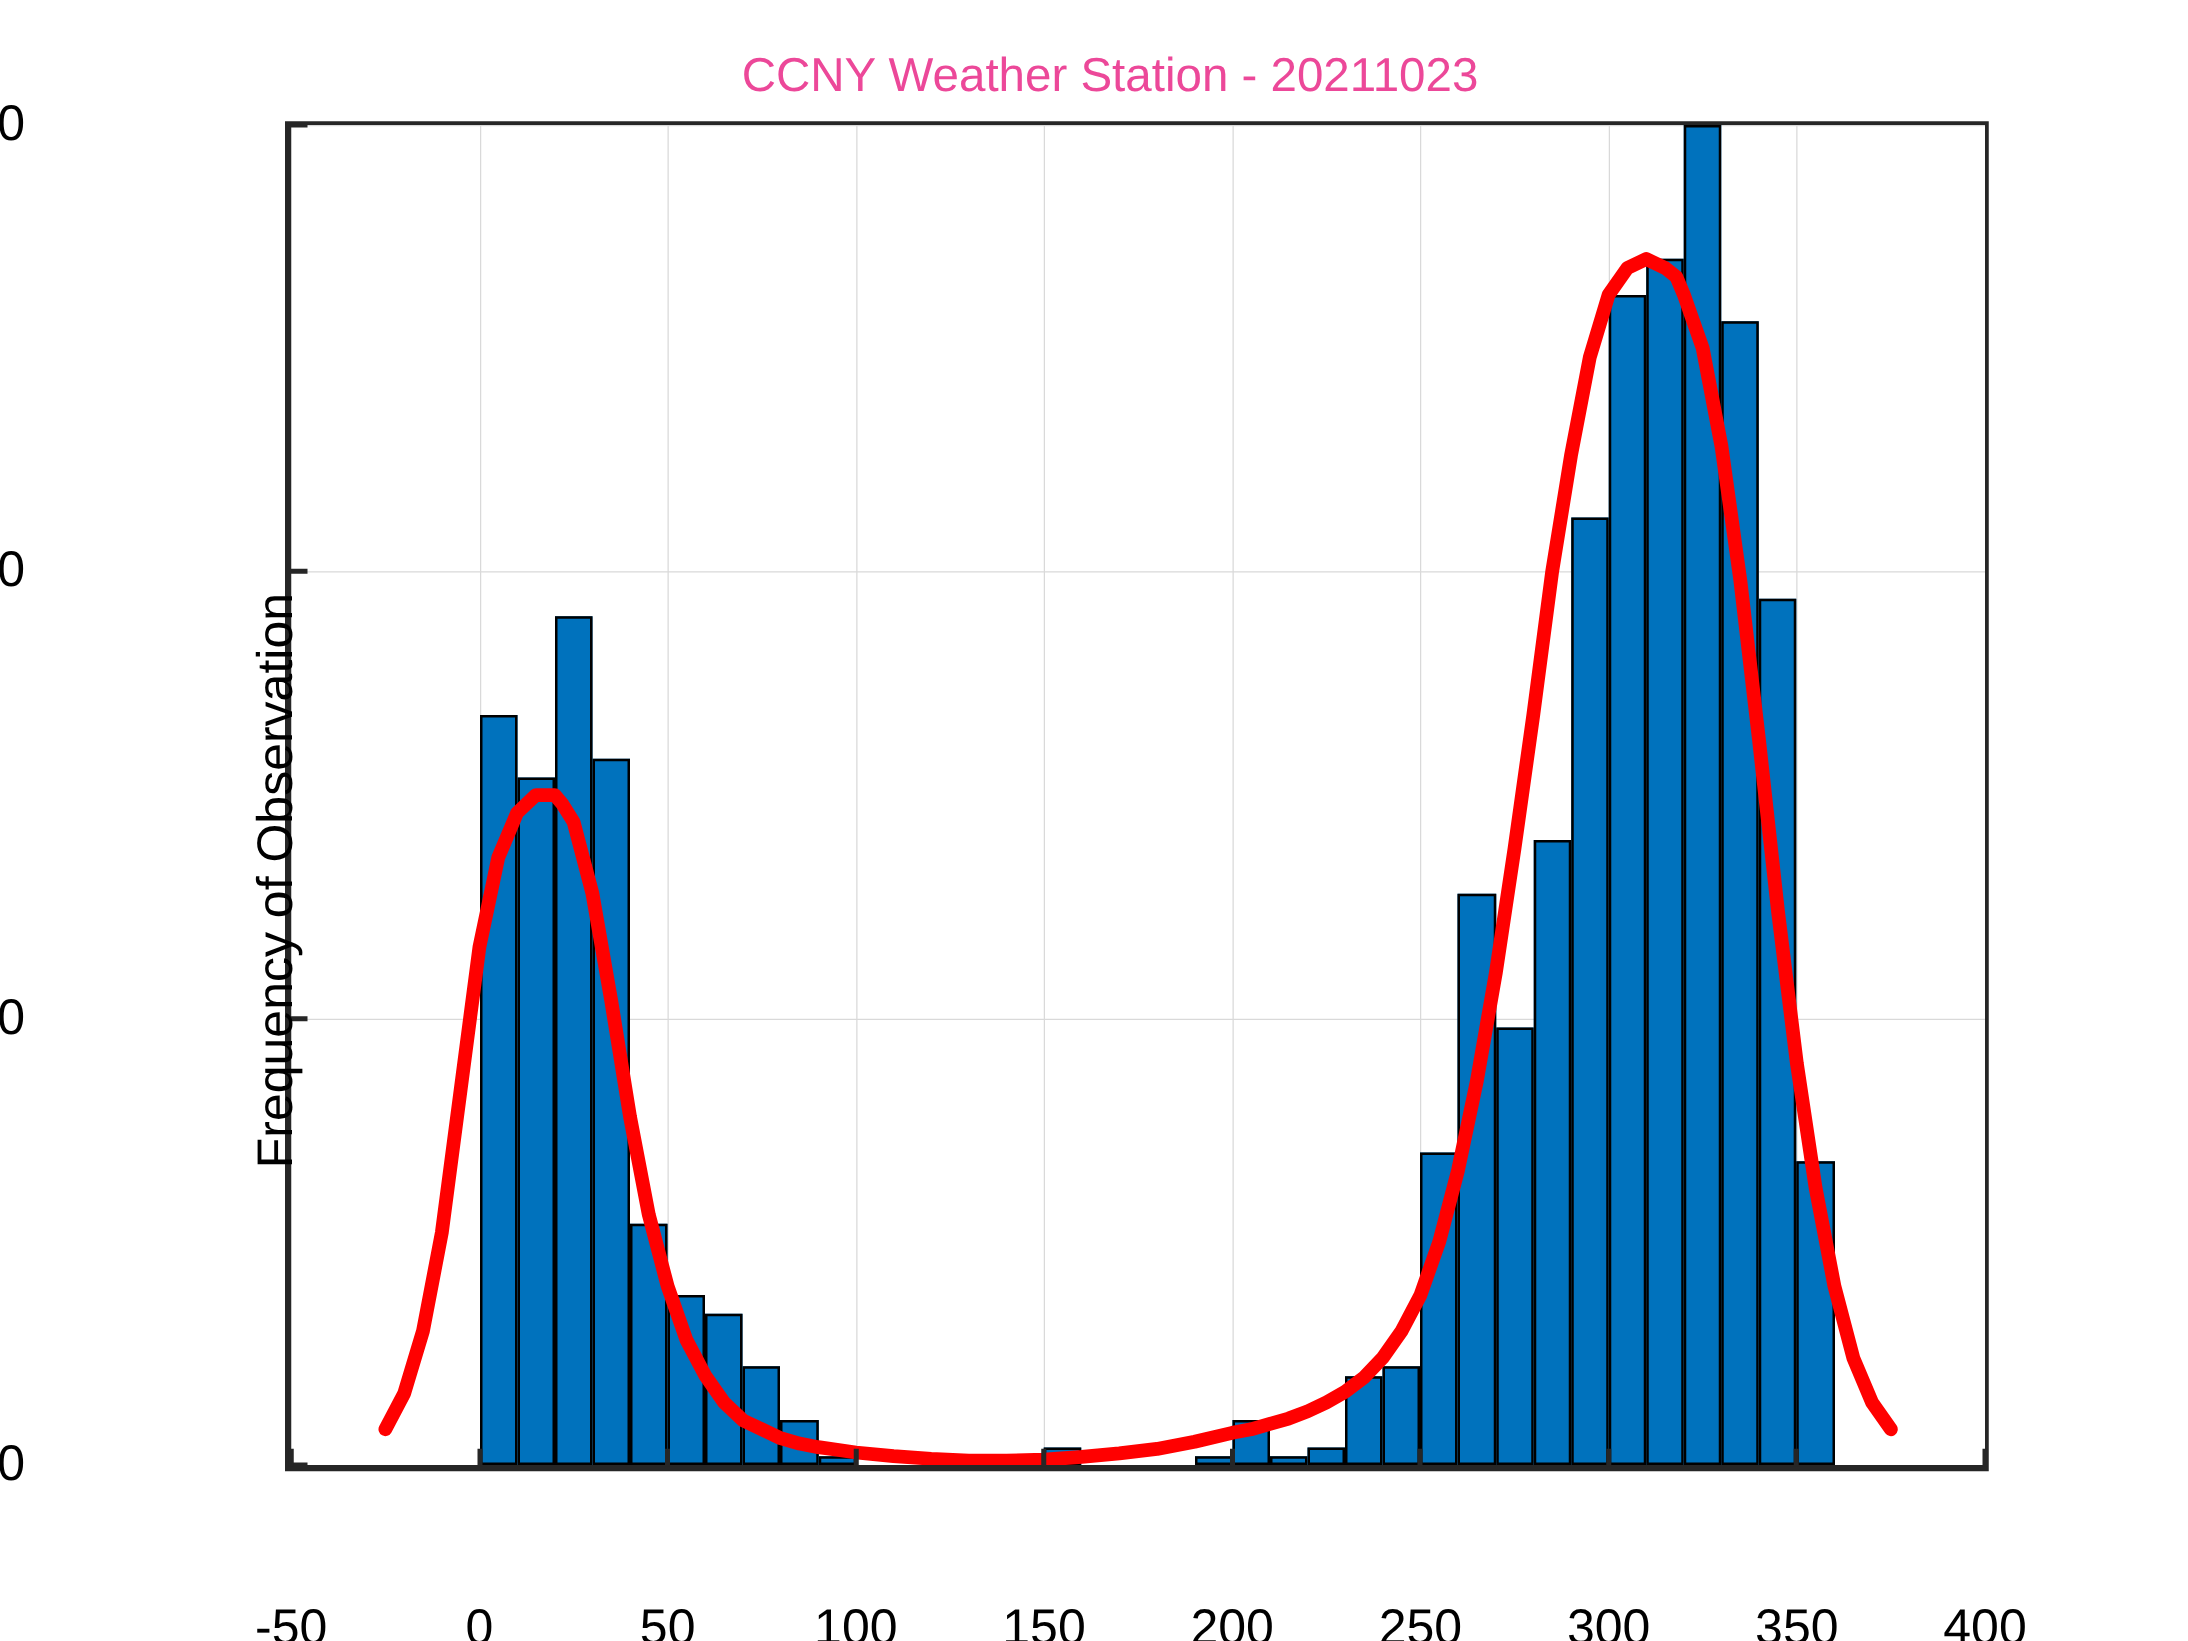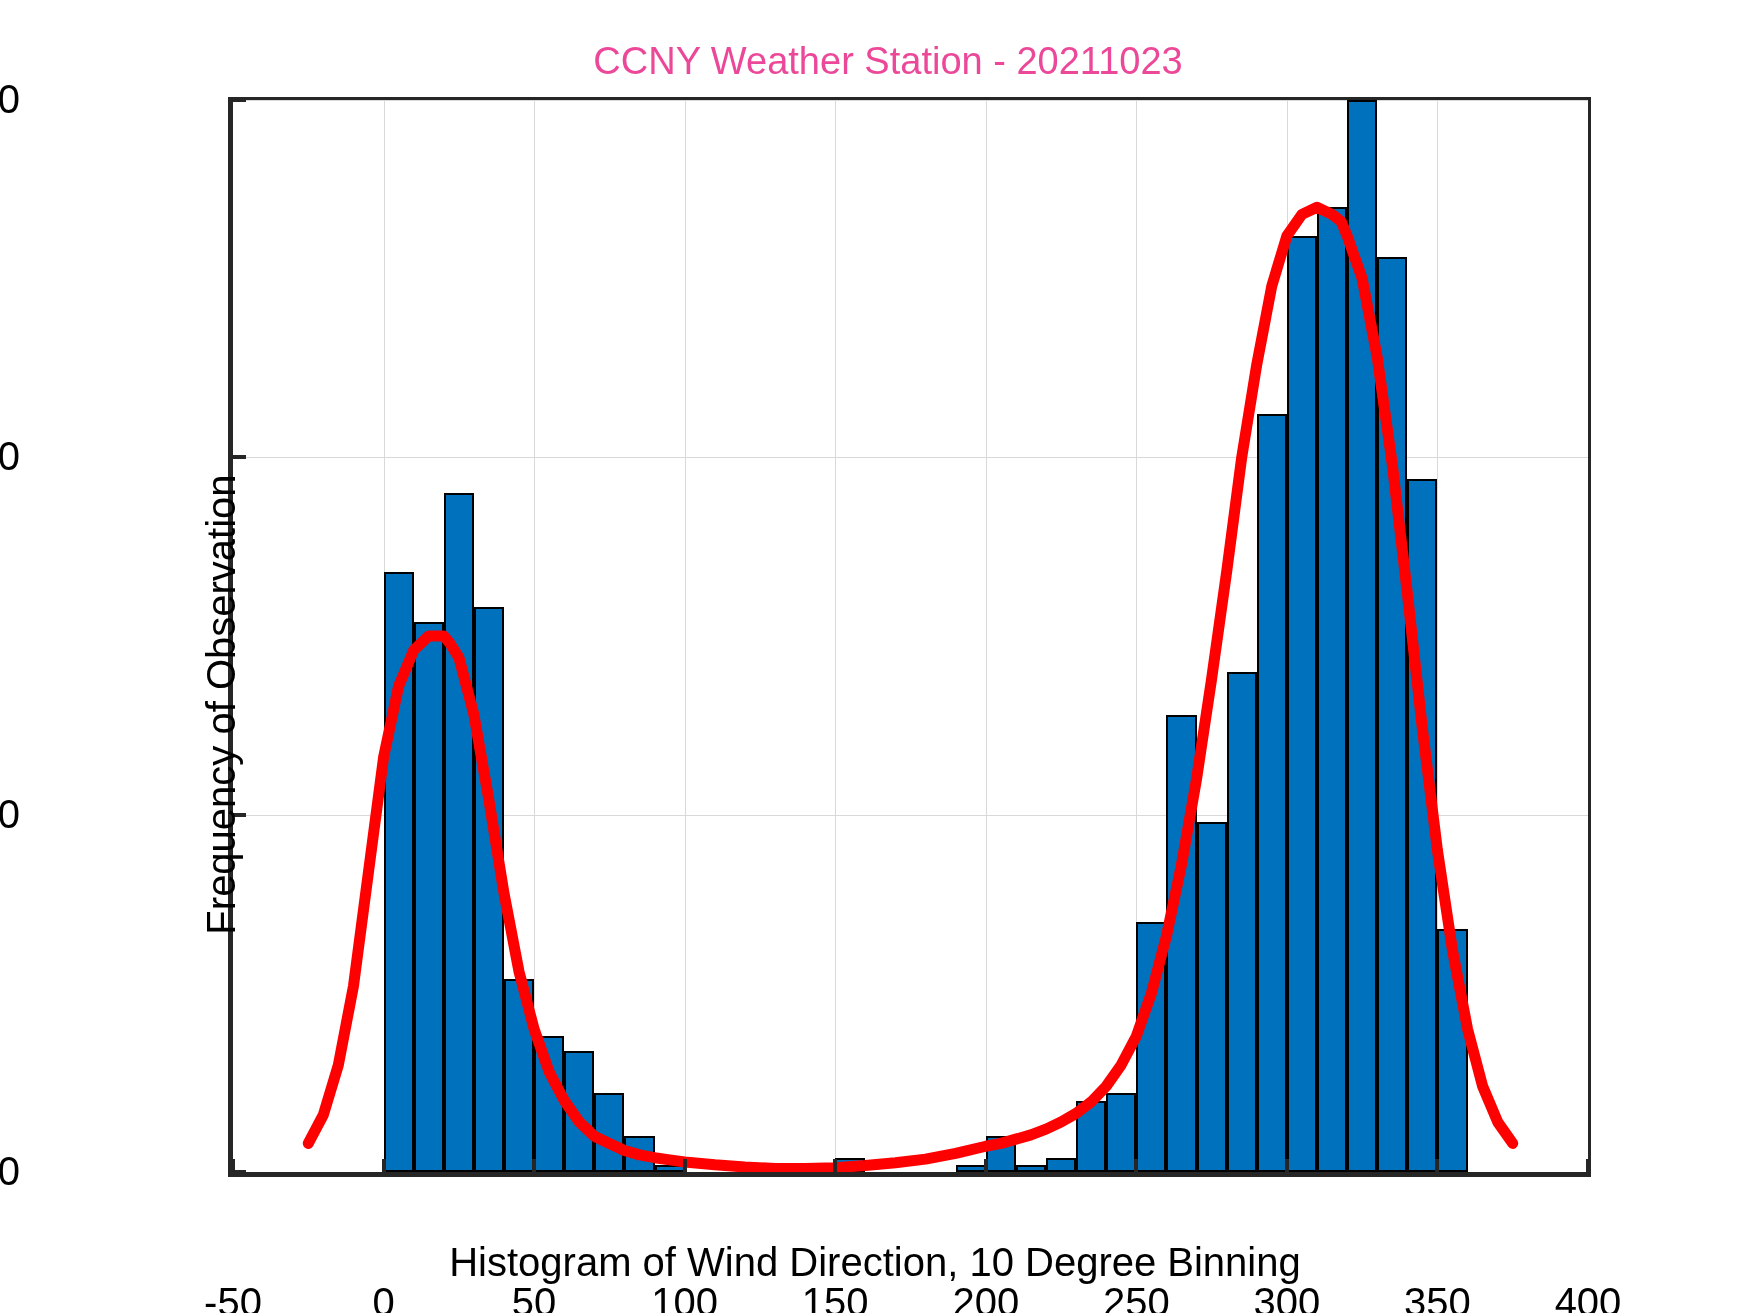--- a/index.html
+++ b/index.html
@@ -147,15 +147,14 @@
         <div class="xtick-label" style="left: 652.778px;">200</div>
         <div class="xtick-label" style="left: 803.333px;">250</div>
         <div class="xtick-label" style="left: 953.889px;">300</div>
         <div class="xtick-label" style="left: 1104.44px;">350</div>
         <div class="xtick-label" style="left: 1255px;">400</div>
       </div>
 
     <div id="ylabel">Frequency of Observation</div>
   </div>
 
-  <div id="xlabel">Histogram of Wind Direction, 10 Degree Binning</div>
 
 </div>
 
 </body></html>

